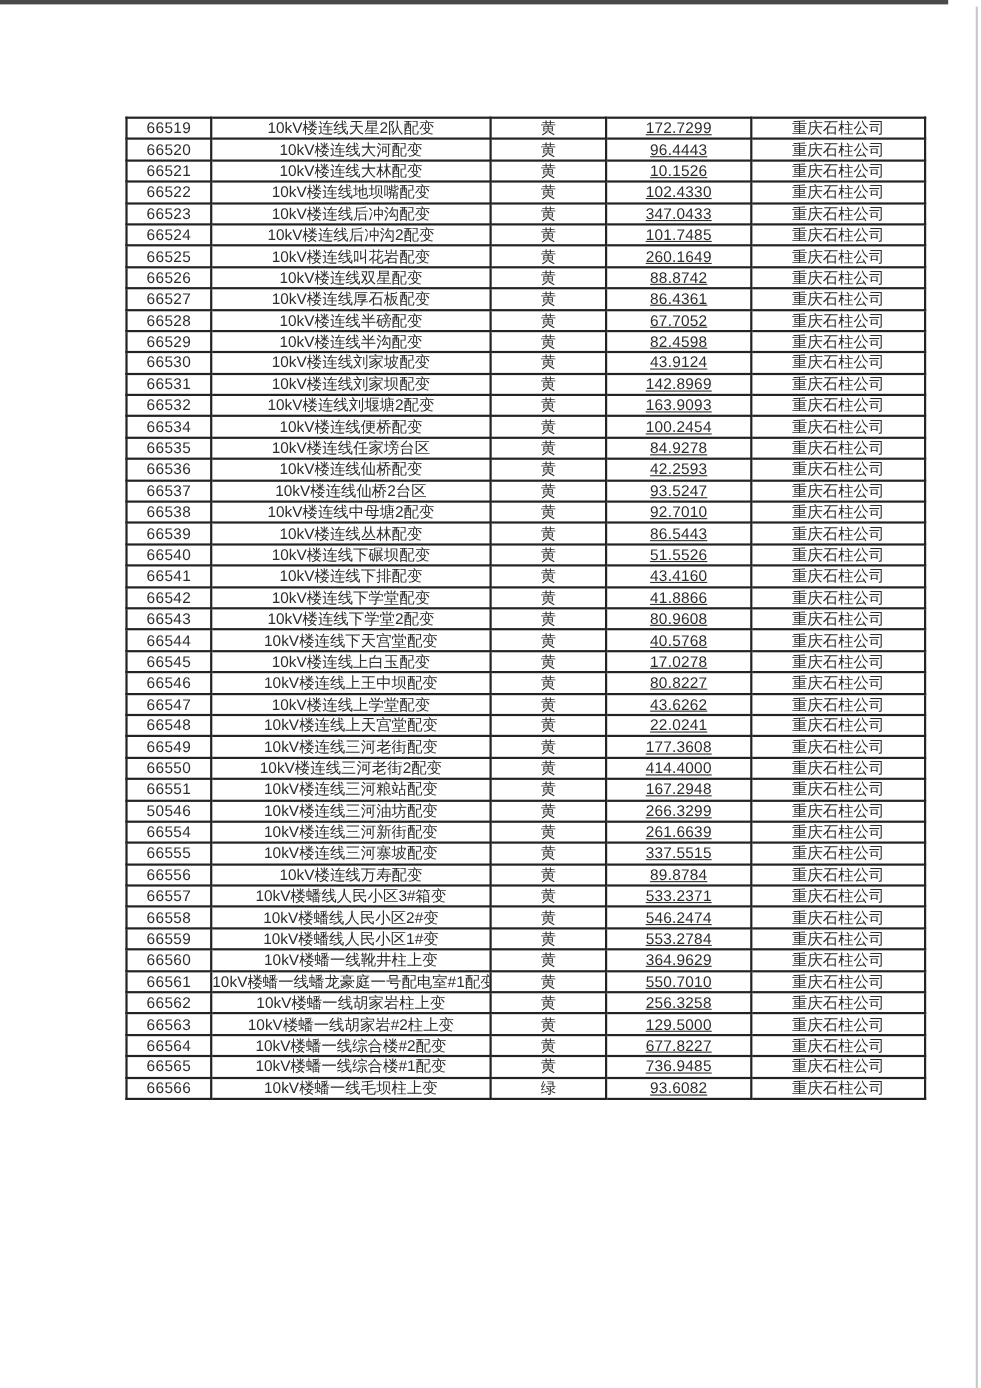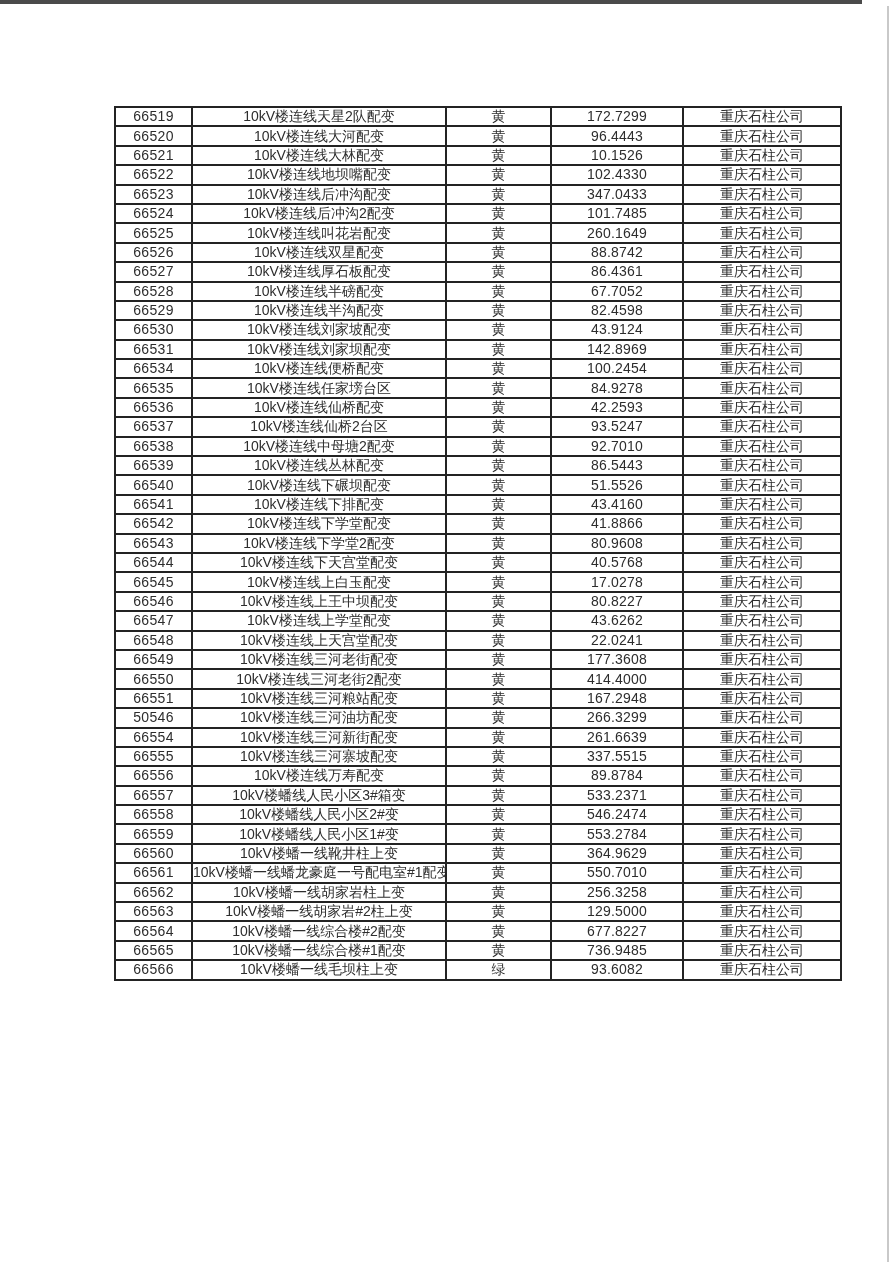--- a/index.html
+++ b/index.html
@@ -45,21 +45,21 @@
     vertical-align: middle;
     font-size: 14px;
     line-height: 17px;
     color: #2d2d2d;
     white-space: nowrap;
     overflow: hidden;
   }
   td.col-id      { width: 75px;  letter-spacing: 0.3px; }
   td.col-name    { width: 252px; }
   td.col-flag    { width: 103px; }
-  td.col-value   { width: 130px; letter-spacing: 0.2px; }
+  td.col-value   { width: 130px; letter-spacing: 0.2px; text-decoration: underline; }
   td.col-company { width: 156px; }
 </style>
 </head>
 <body>
 
 <div class="scan-edge-top"></div>
 <div class="scan-edge-right"></div>
 
 <table class="data-table">
   <tbody>
@@ -149,20 +149,27 @@
       <td class="col-company">重庆石柱公司</td>
     </tr>
       <tr style="">
       <td class="col-id">66531</td>
       <td class="col-name">10kV楼连线刘家坝配变</td>
       <td class="col-flag">黄</td>
       <td class="col-value">142.8969</td>
       <td class="col-company">重庆石柱公司</td>
     </tr>
       <tr style="">
+      <td class="col-id">66532</td>
+      <td class="col-name">10kV楼连线刘堰塘2配变</td>
+      <td class="col-flag">黄</td>
+      <td class="col-value">163.9093</td>
+      <td class="col-company">重庆石柱公司</td>
+    </tr>
+      <tr style="">
       <td class="col-id">66534</td>
       <td class="col-name">10kV楼连线便桥配变</td>
       <td class="col-flag">黄</td>
       <td class="col-value">100.2454</td>
       <td class="col-company">重庆石柱公司</td>
     </tr>
       <tr style="">
       <td class="col-id">66535</td>
       <td class="col-name">10kV楼连线任家塝台区</td>
       <td class="col-flag">黄</td>

